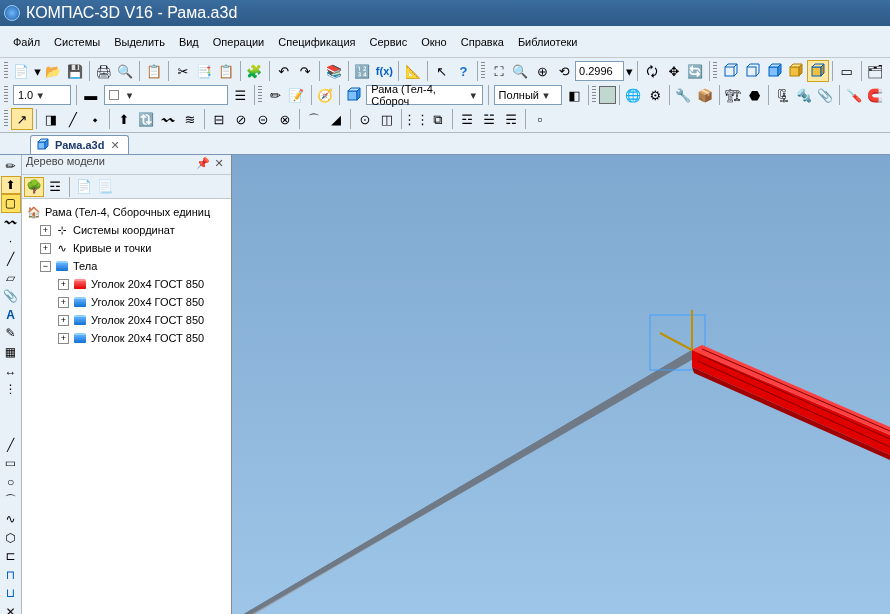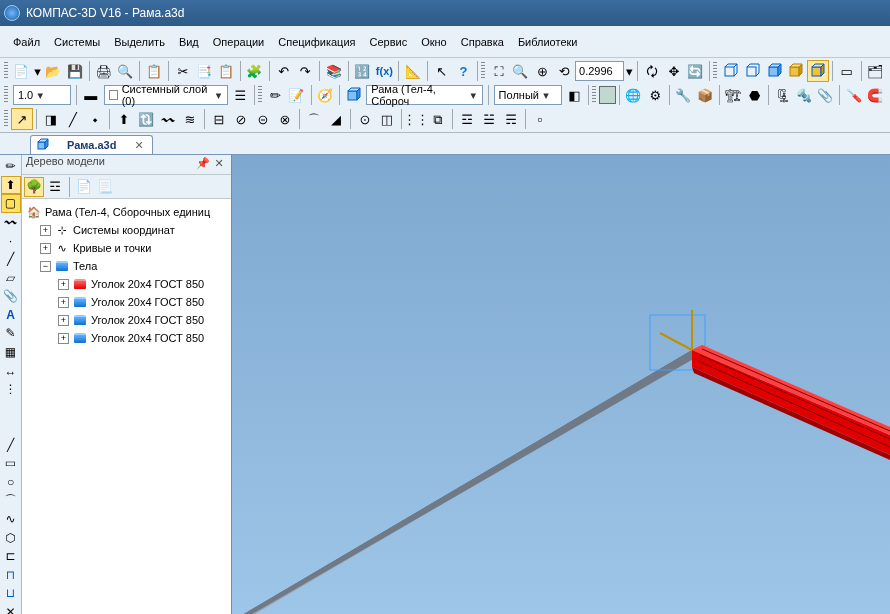--- a/index.html
+++ b/index.html
@@ -1,37 +1,37 @@
 <!DOCTYPE html>
 <html><head>
 <meta charset="utf-8">
 <style>
 * { box-sizing: border-box; margin: 0; padding: 0; font-family: Tahoma, sans-serif; font-size: 11px; }
 body { width: 890px; height: 614px; overflow: hidden; background: #f0f0f0; }
 
 .titlebar { height: 26px; background: linear-gradient(#3a6c9e, #2e5a86); color: #fff; display: flex; align-items: center; padding: 0 4px; }
 .titlebar .app-icon { width: 16px; height: 16px; background: radial-gradient(#6fb7ff, #1e5fa0); border-radius: 50%; margin-right: 6px; border: 1px solid #9cf; }
-.titlebar .title { font-size: 12px; }
+.titlebar .title { font-size: 16px; }
 
 .menubar { height: 32px; background: #e8f0f8; border-bottom: 1px solid #c0c8d0; display: flex; align-items: center; padding: 0 6px; }
 .menubar .mitem { padding: 2px 7px; cursor: default; }
 
 .toolbar-area { background: #e8f0f8; border-bottom: 1px solid #b0b8c0; padding: 1px 0; }
 .trow { display: flex; align-items: center; padding: 1px 4px; flex-wrap: nowrap; height: 24px; }
 .tsep { width: 1px; height: 20px; background: #a0a8b0; margin: 0 3px; }
 .grip { width: 4px; height: 18px; background: repeating-linear-gradient(#888 0 1px, transparent 1px 3px); margin-right: 3px; }
 .tbtn { width: 22px; height: 22px; display: inline-flex; align-items: center; justify-content: center; margin: 0 0px; border: 1px solid transparent; cursor: default; font-size: 13px; line-height: 1; }
 .tbtn.active { background: #ffe8a0; border-color: #d0a020; }
 .tbtn svg { width: 16px; height: 16px; }
 .combo { height: 20px; border: 1px solid #7f9db9; background: #fff; display: inline-flex; align-items: center; padding: 0 2px 0 4px; margin: 0 2px; font-size: 11px; }
 .combo .arrow { width: 14px; text-align: center; color: #333; }
 .zoom-val { width: 50px; background: #fff; border: 1px solid #7f9db9; padding: 8px 3px; height: 20px; display: inline-flex; align-items: center; }
 
 .tabstrip { height: 22px; background: #e8f0f8; display: flex; align-items: flex-end; padding-left: 30px; border-bottom: 1px solid #7a95b5; }
-.tab { background: #fff; border: 1px solid #7a95b5; border-bottom: none; border-radius: 3px 3px 0 0; padding: 2px 6px; display: flex; align-items: center; gap: 16px; font-weight: bold; color: #1a3a70; }
+.tab { background: #fff; border: 1px solid #7a95b5; border-bottom: none; border-radius: 3px 3px 0 0; padding: 2px 6px; display: flex; align-items: center; gap: 4px; font-weight: bold; color: #1a3a70; }
 .tab .close { font-weight: normal; color: #666; padding: 0 2px; cursor: default; }
 .tab-icon { width: 14px; height: 14px; display: inline-block; }
 
 .workspace { display: flex; height: 466px; }
 .left-toolbox { width: 22px; background: #e8f0f8; border-right: 1px solid #b0b8c0; display: flex; flex-direction: column; align-items: center; padding-top: 2px; gap: 0px; }
 .left-toolbox .tbtn { margin: 0; width: 20px; height: 20px; font-size: 12px; }
 
 .tree-panel { width: 210px; background: #fff; border-right: 1px solid #888; display: flex; flex-direction: column; }
 .tree-header { height: 20px; background: #e8f0f8; border-bottom: 1px solid #c0c8d0; display: flex; align-items: flex-start; padding: 0 4px; }
 .tree-header .title { flex: 1; color: #444; }
@@ -164,21 +164,20 @@
   <div class="trow">
     <div class="grip"></div>
     <div class="combo" style="width:60px">
         <span>1.0</span>
         <span class="arrow">▾</span>
       </div>
     <div class="tsep"></div>
     <div class="tbtn">▬</div>
     <div class="combo" style="width:128px">
       <span style="display:inline-block;width:10px;height:10px;border:1px solid #888;margin-right:4px;background:#fff"></span>
-      <span>Системный слой (0)</span>
         <span class="arrow">▾</span>
     </div>
     <div class="tbtn">☰</div>
     <div class="tsep"></div>
     <div class="grip"></div>
     <div class="tbtn">✏</div>
     <div class="tbtn">📝</div>
     <div class="tsep"></div>
     <div class="tbtn">🧭</div>
     <div class="tsep"></div>

